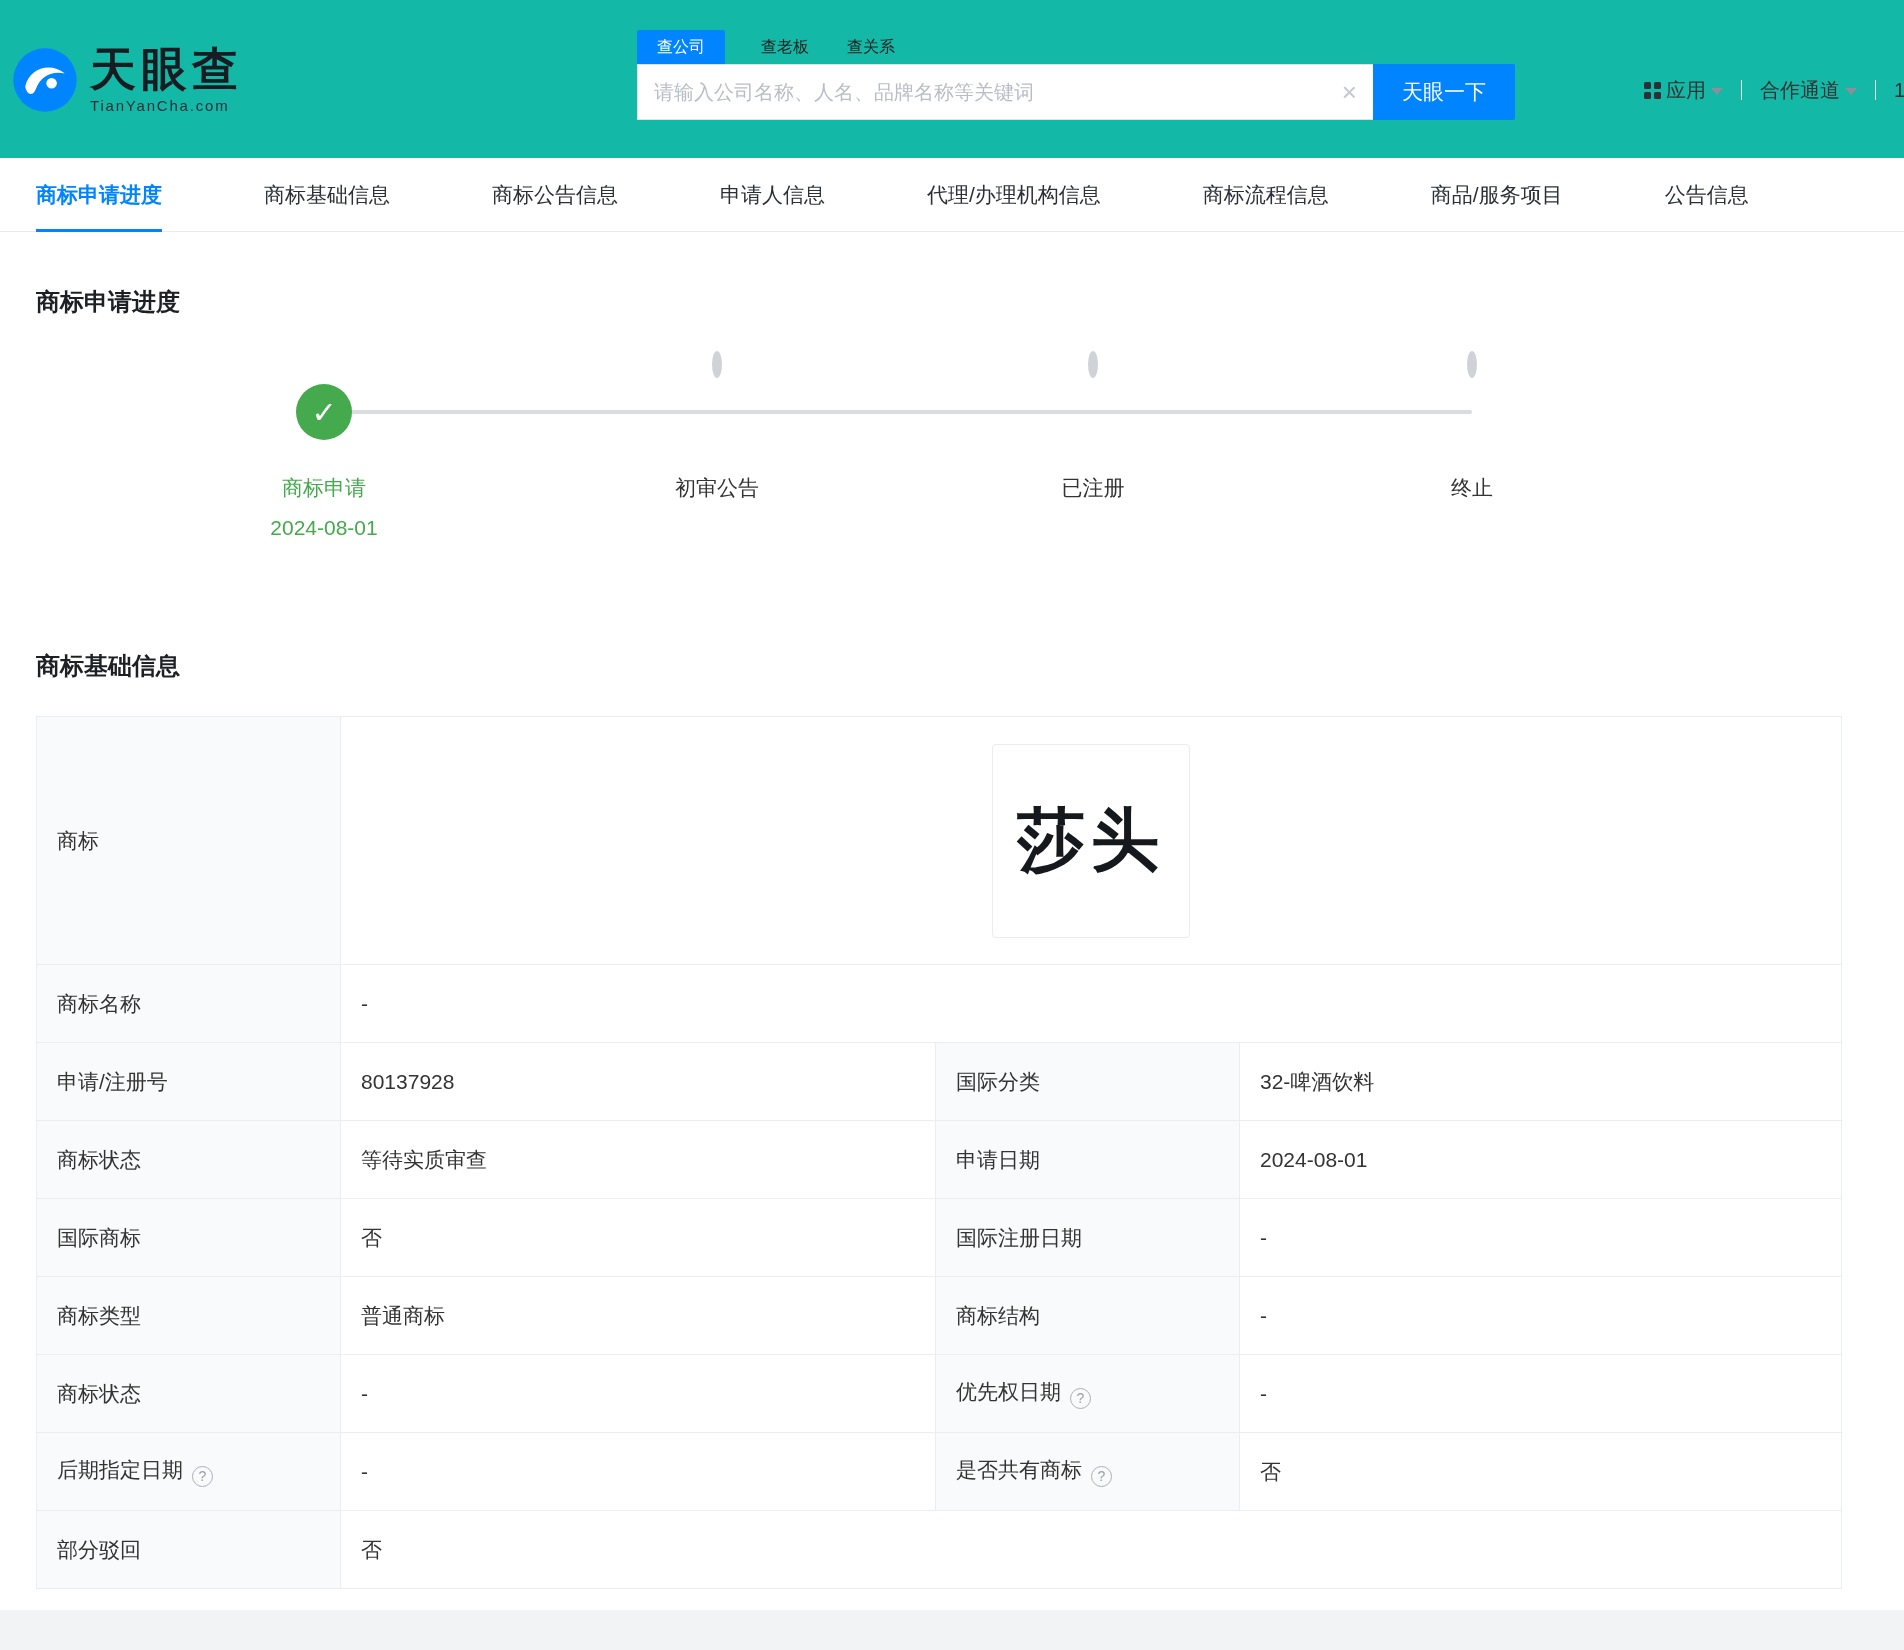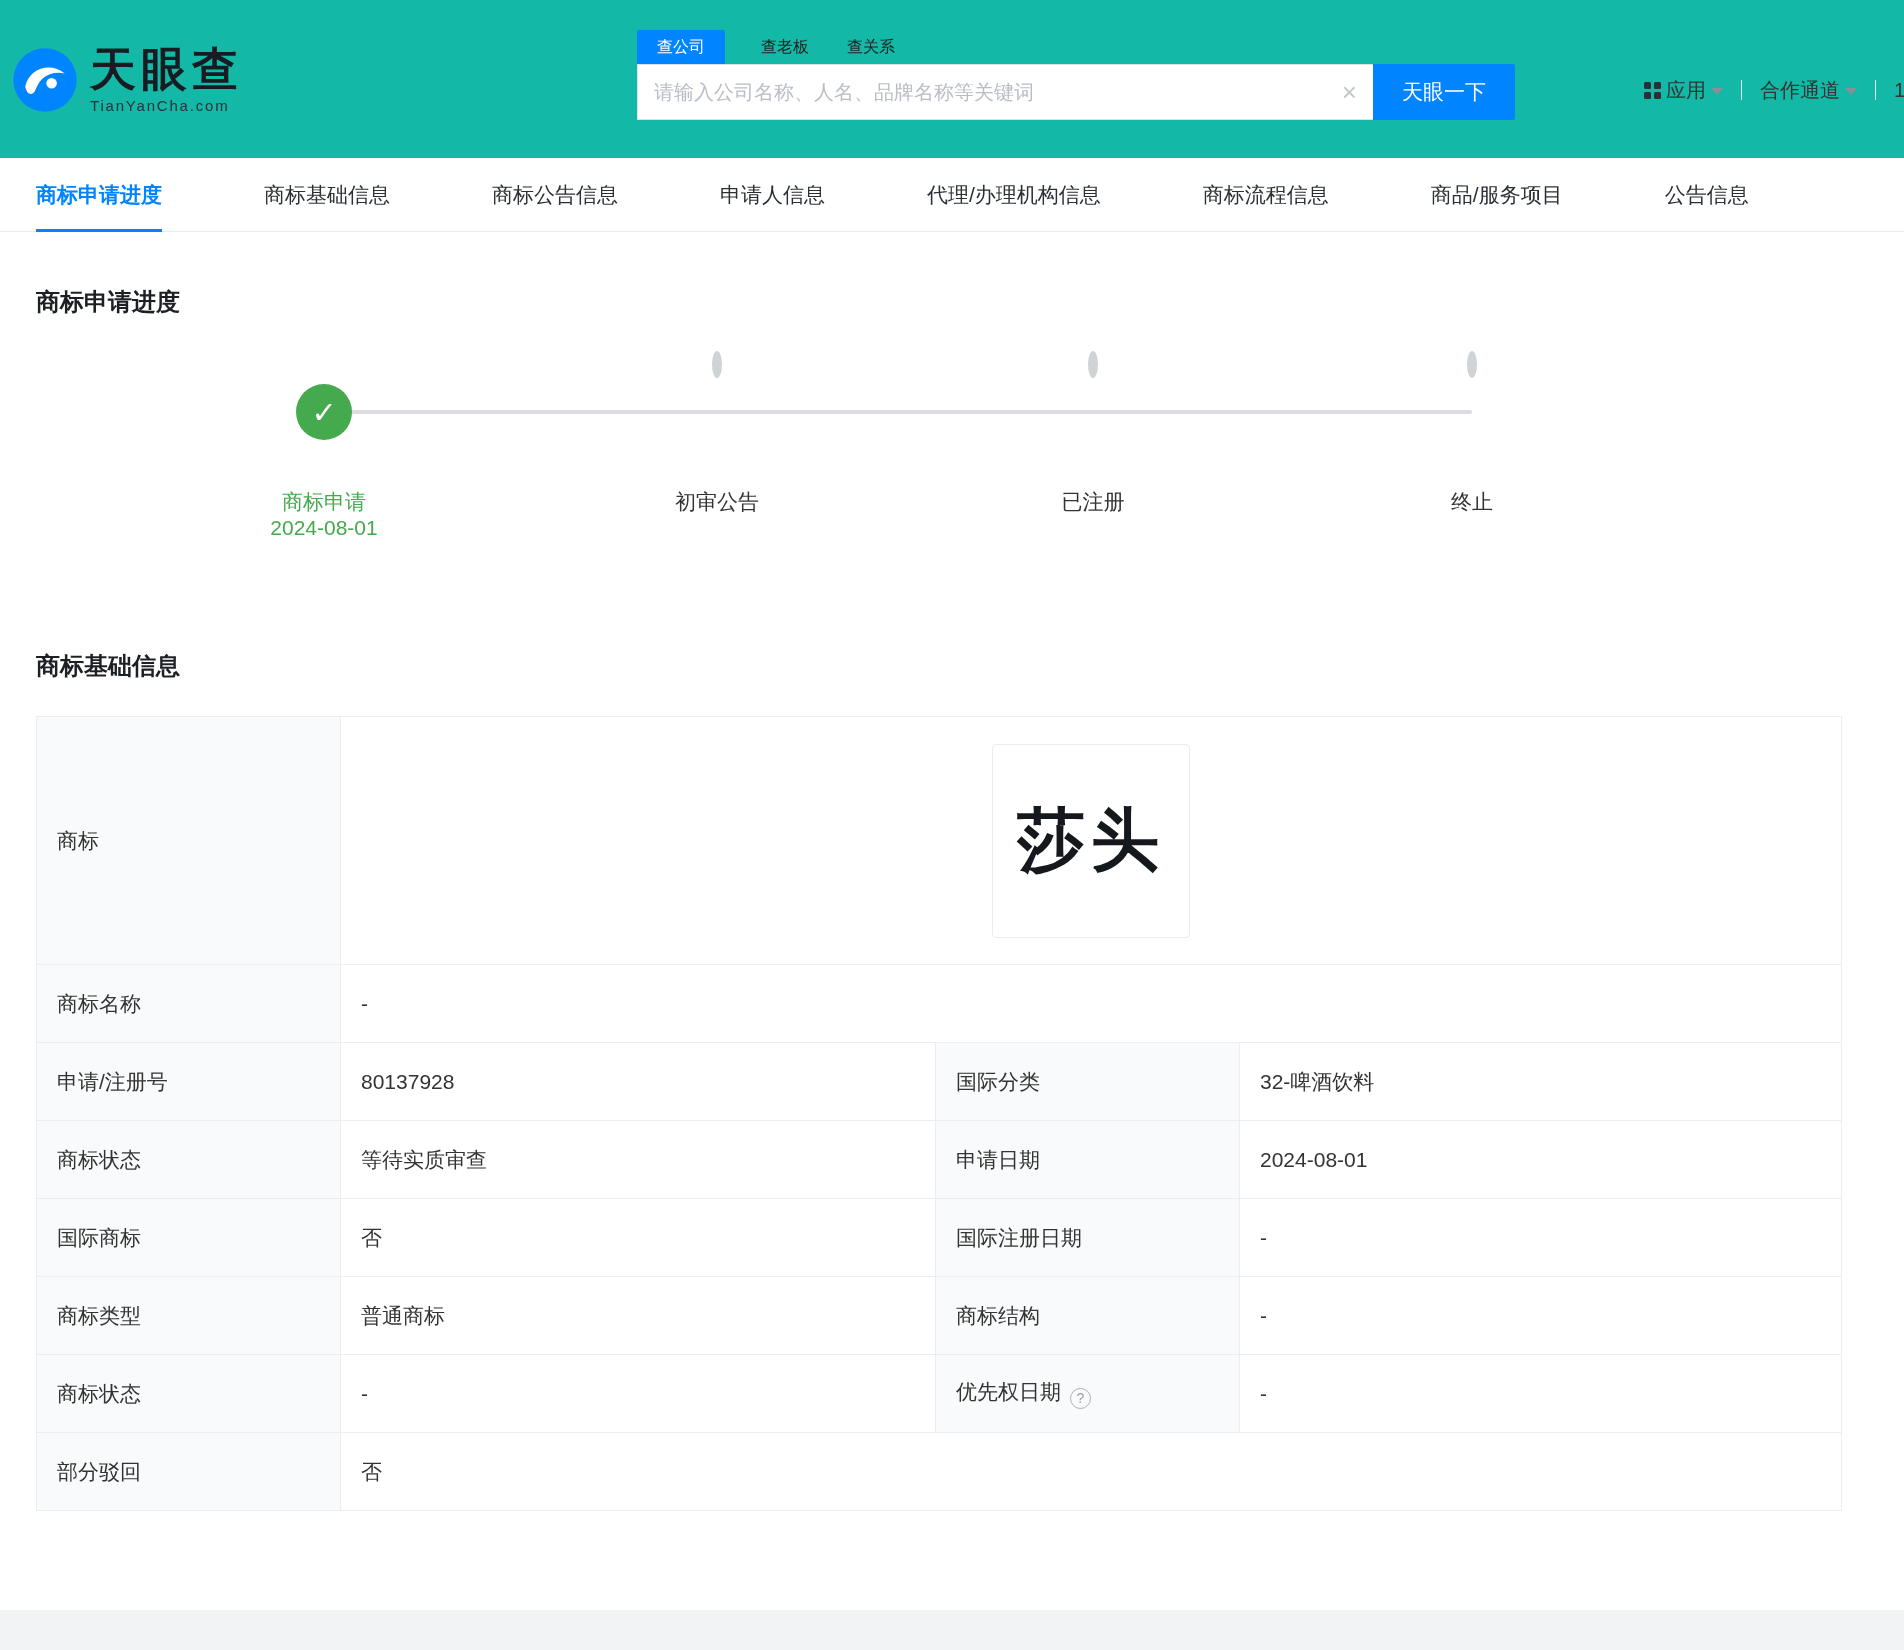--- a/index.html
+++ b/index.html
@@ -79,21 +79,21 @@
   .tl-step.s0{left:324px;}
   .tl-step.s1{left:717px;}
   .tl-step.s2{left:1093px;}
   .tl-step.s3{left:1472px;}
   .tl-circle-done{
     width:56px;height:56px;margin:28px auto 0;background:var(--green);border-radius:50%;
     display:flex;align-items:center;justify-content:center;color:#fff;font-size:30px;font-weight:700;
   }
   .tl-circle-done::before{content:"\2713";}
   .tl-circle-todo{width:22px;height:22px;margin:45px auto 0;background:#fff;border:5px solid #cfd3d8;border-radius:50%;}
-  .tl-label{position:absolute;top:132px;left:0;width:100%;font-size:21px;color:#333;}
+  .tl-label{position:absolute;top:118px;left:0;width:100%;font-size:21px;color:#333;}
   .tl-date{position:absolute;top:160px;left:0;width:100%;font-size:21px;}
   .tl-step.done .tl-label,.tl-step.done .tl-date{color:var(--green);}
 
   
   .info-table{width:1805px;margin:36px 0 0 36px;border-collapse:collapse;table-layout:fixed;}
   .info-table td{
     border:1px solid #ebedf0;font-size:21px;color:#333;padding:0 20px;height:78px;vertical-align:middle;
     overflow:hidden;white-space:nowrap;
   }
   .info-table td.lbl{background:#f9fafb;}
@@ -265,20 +265,30 @@
 
     <tr>
       <td class="lbl"><span>商标状态</span></td>
       <td class="val"><span>-</span></td>
       <td class="lbl">
         <span>优先权日期</span><span class="help"></span>
       </td>
       <td class="val"><span>-</span></td>
     </tr>
 
+    <tr>
+      <td class="lbl">
+        <span>后期指定日期</span><span class="help"></span>
+      </td>
+      <td class="val"><span>-</span></td>
+      <td class="lbl">
+        <span>是否共有商标</span><span class="help"></span>
+      </td>
+      <td class="val"><span>否</span></td>
+    </tr>
 
     <tr>
       <td class="lbl"><span>部分驳回</span></td>
       <td class="val" colspan="3"><span>否</span></td>
     </tr>
   </tbody>
     </table>
 </section>
 
 <div class="footer-strip"></div>

